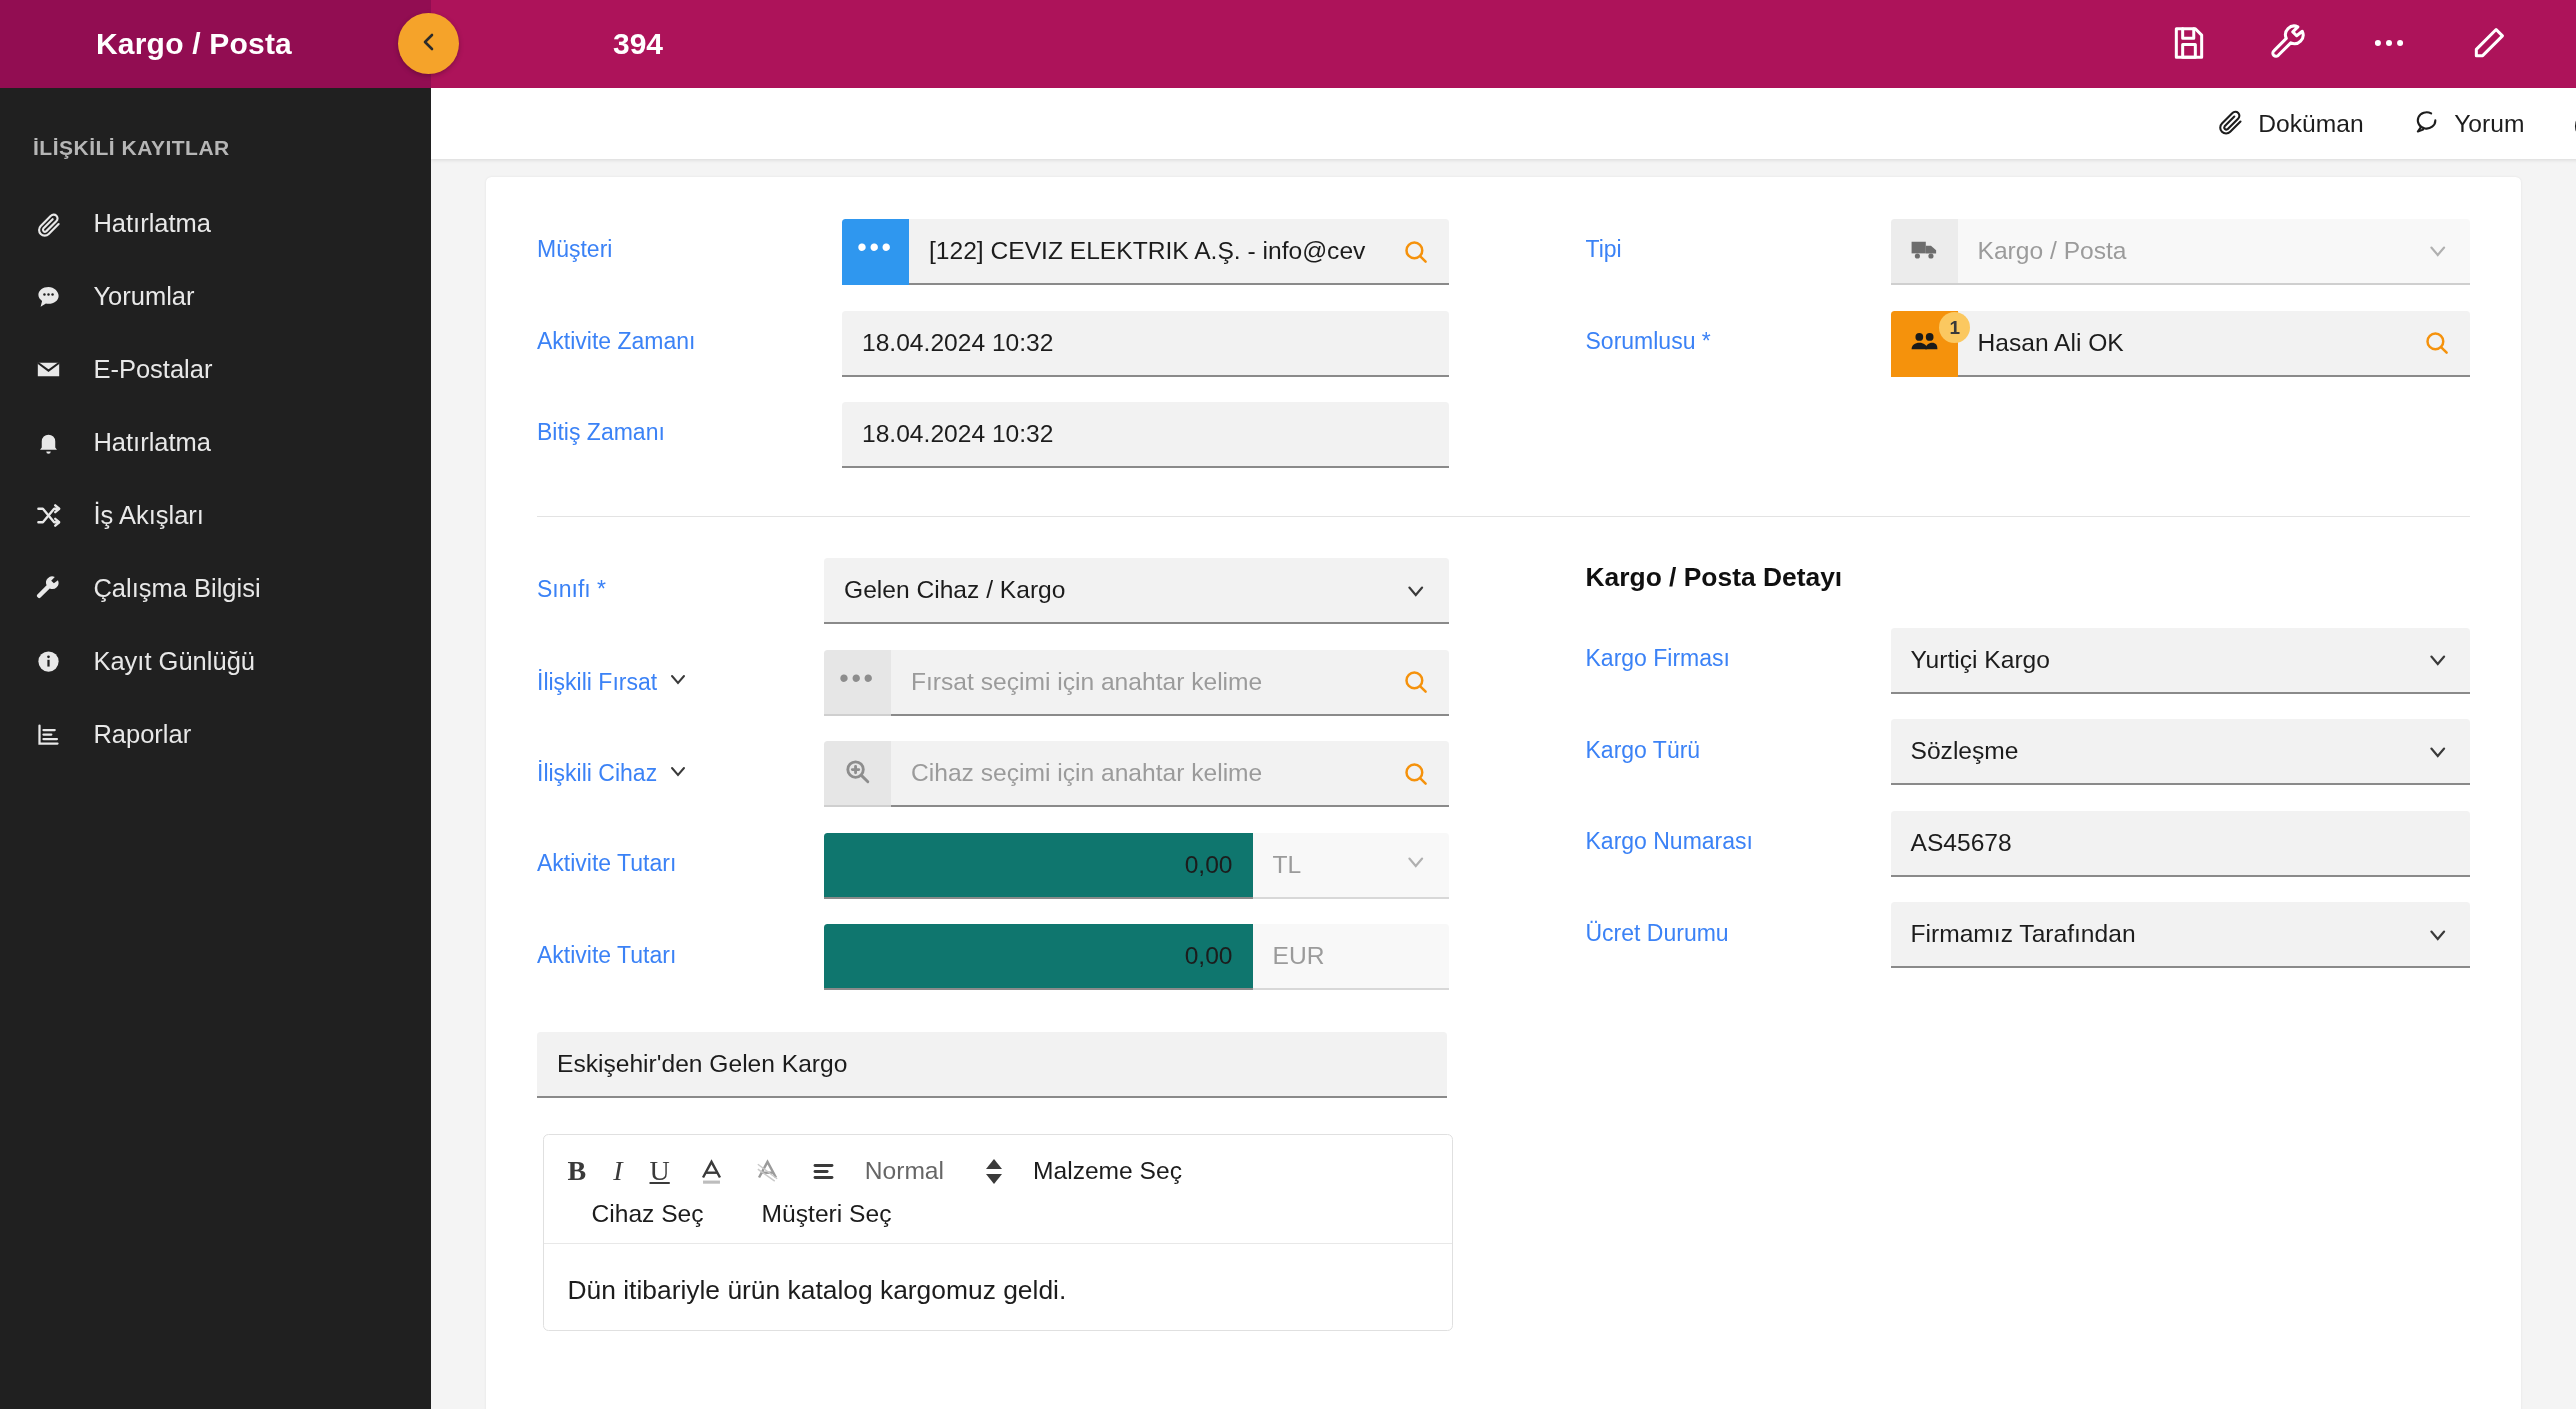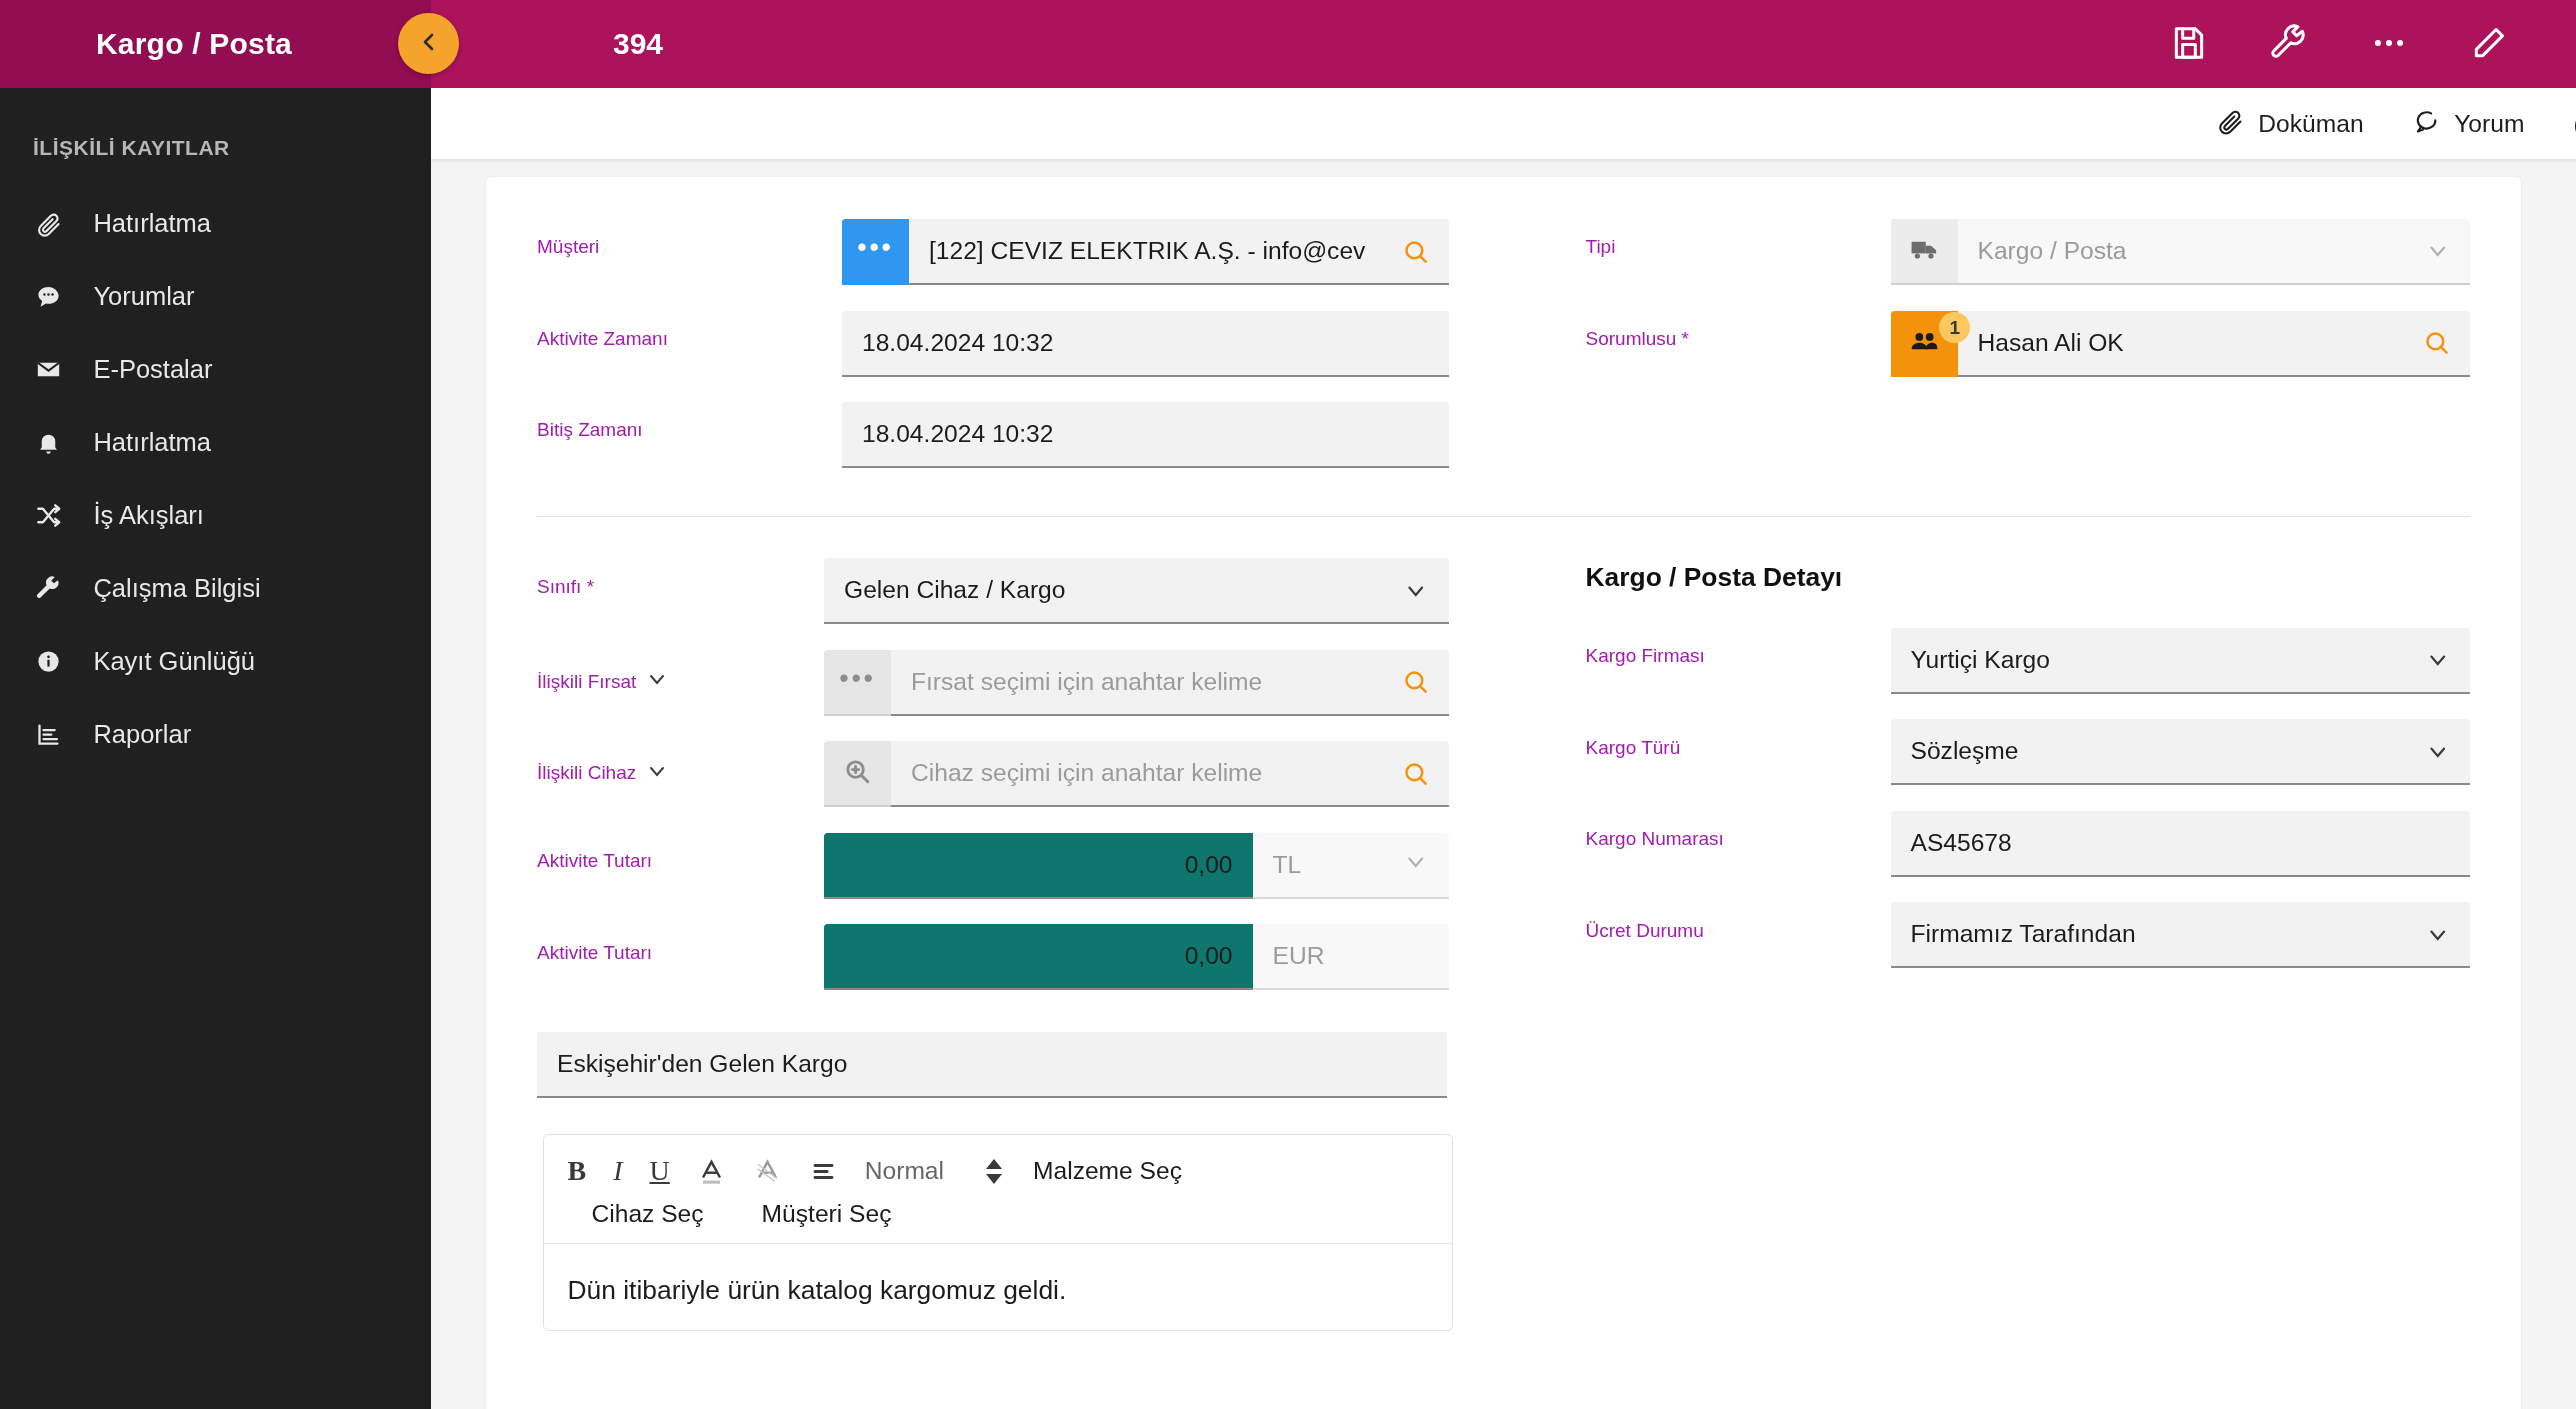--- a/index.html
+++ b/index.html
@@ -87,21 +87,21 @@
   }
   .cols { display: flex; }
   .col { width: 50%; }
   .col-left { padding-right: 55px; }
   .col-right { padding-left: 82px; }
 
   .row {
     display: flex; align-items: flex-start; margin-bottom: 25.5px;
   }
   .row-label {
-    width: 305px; flex: 0 0 305px; font-size: 19px; color: #a21caf;
+    width: 305px; flex: 0 0 305px; font-size: 23px; color: #3b82f6;
     padding-top: 17.3px; display: flex; align-items: center; gap: 9px;
   }
   .row-label.narrow { width: 287px; flex: 0 0 287px; }
   .lbl-chevron svg { width: 24px; height: 24px; }
   .field { flex: 1; }
 
   
   .inp {
     background: #f2f2f2; border-bottom: 2.7px solid #8a8a8a;
     height: 66px; display: flex; align-items: center;

